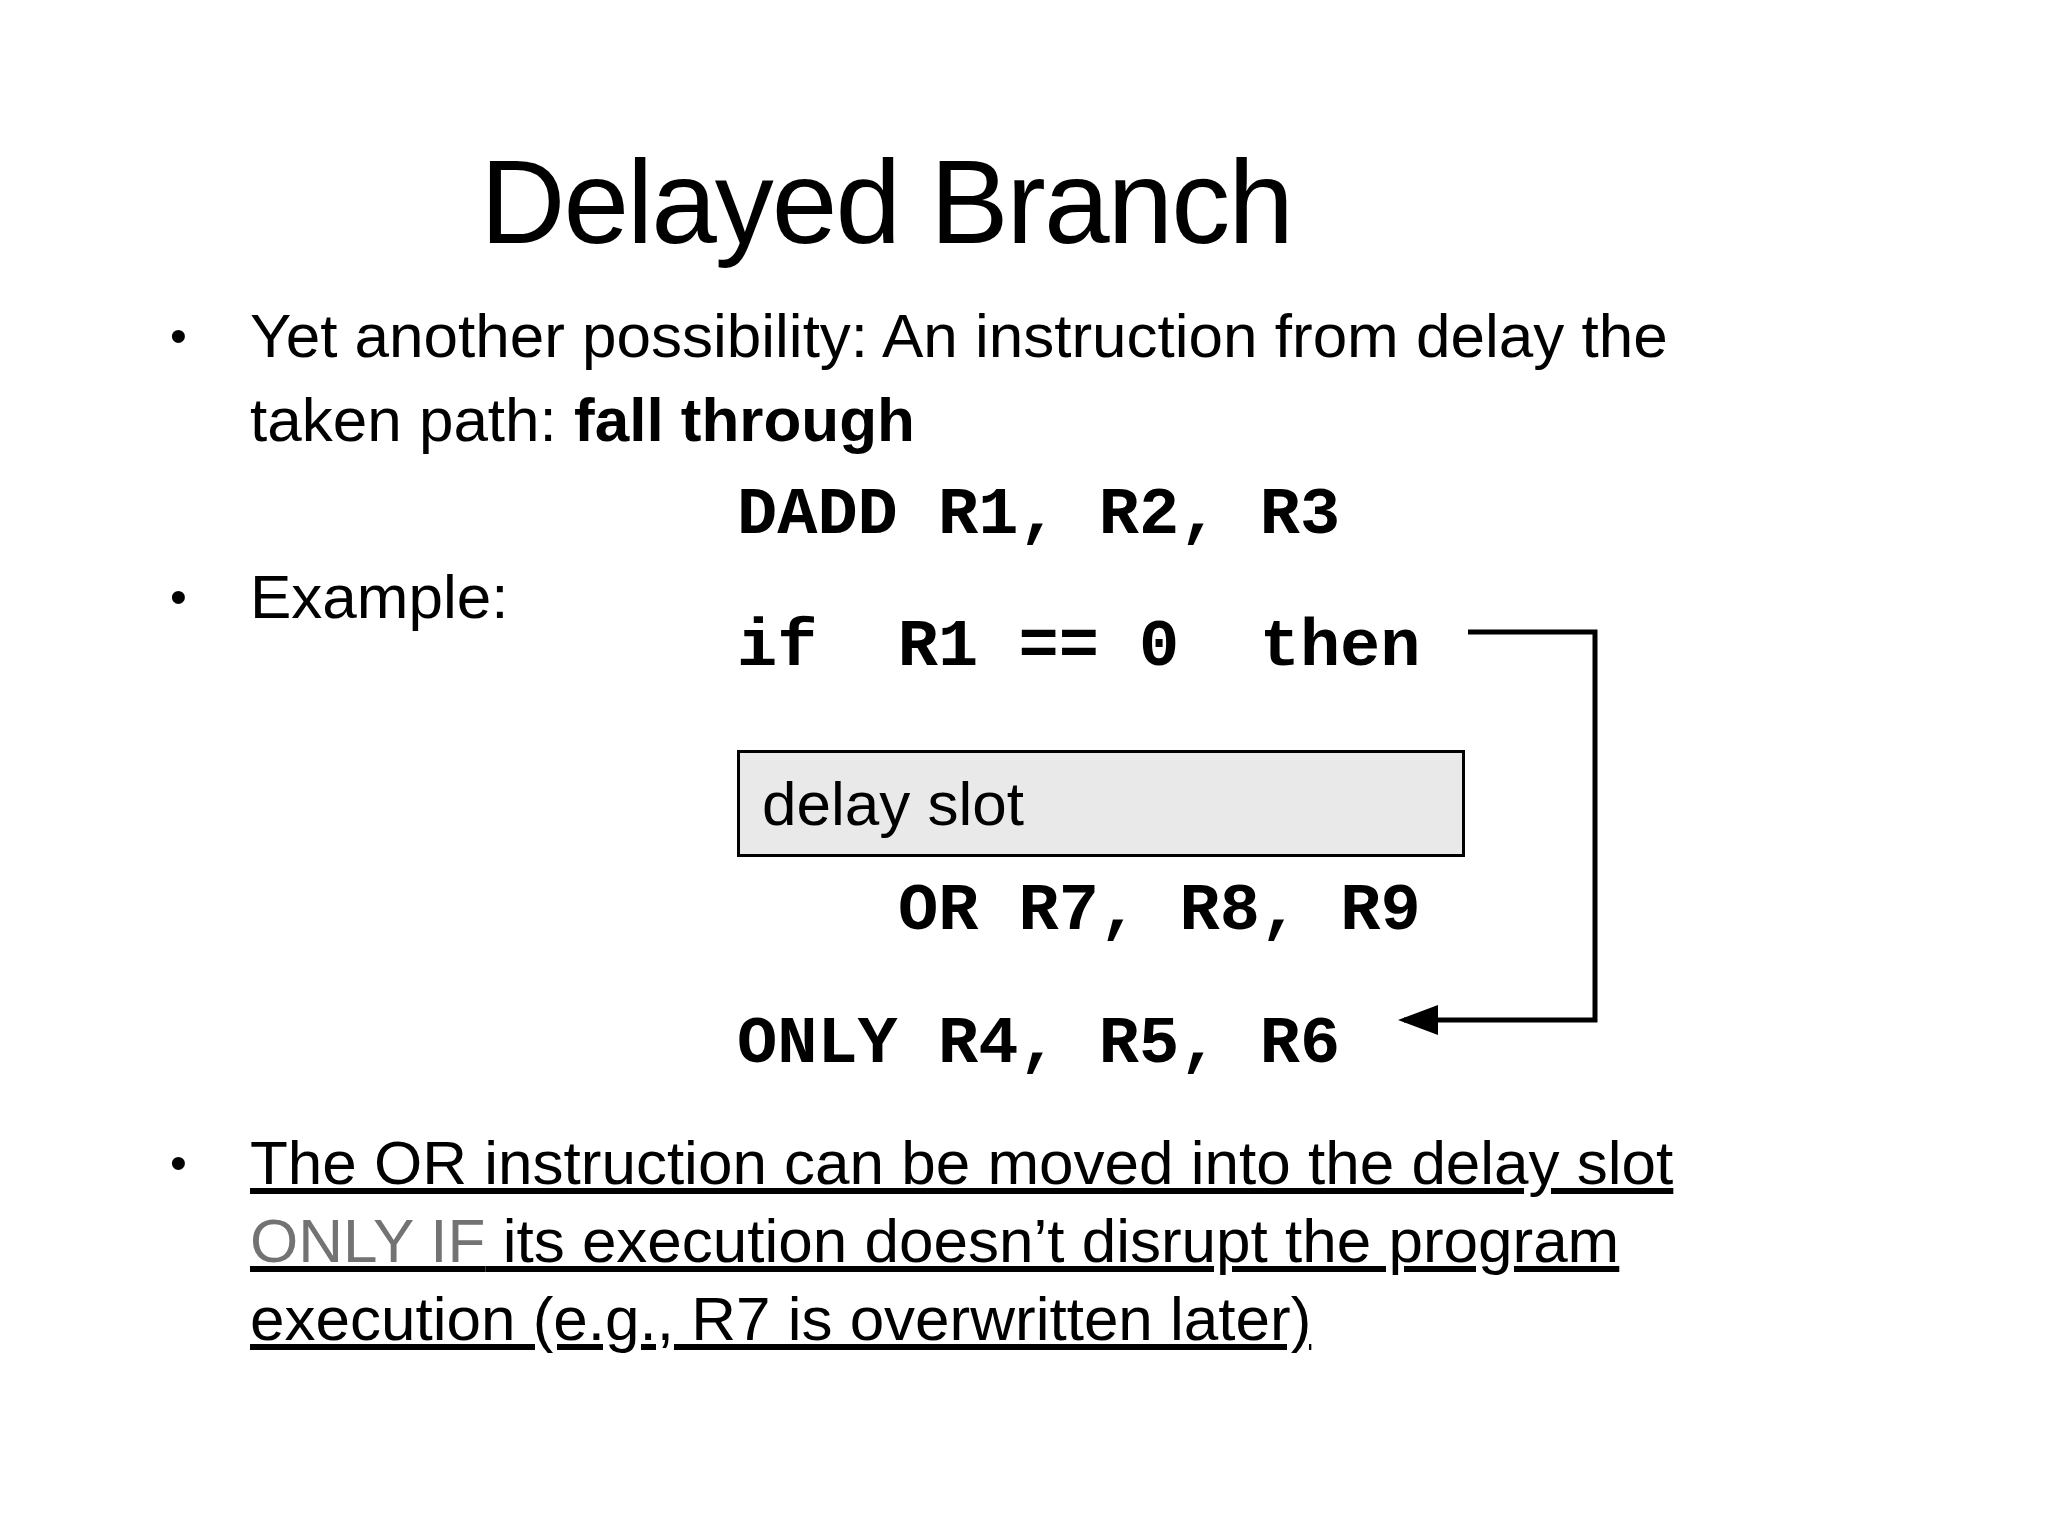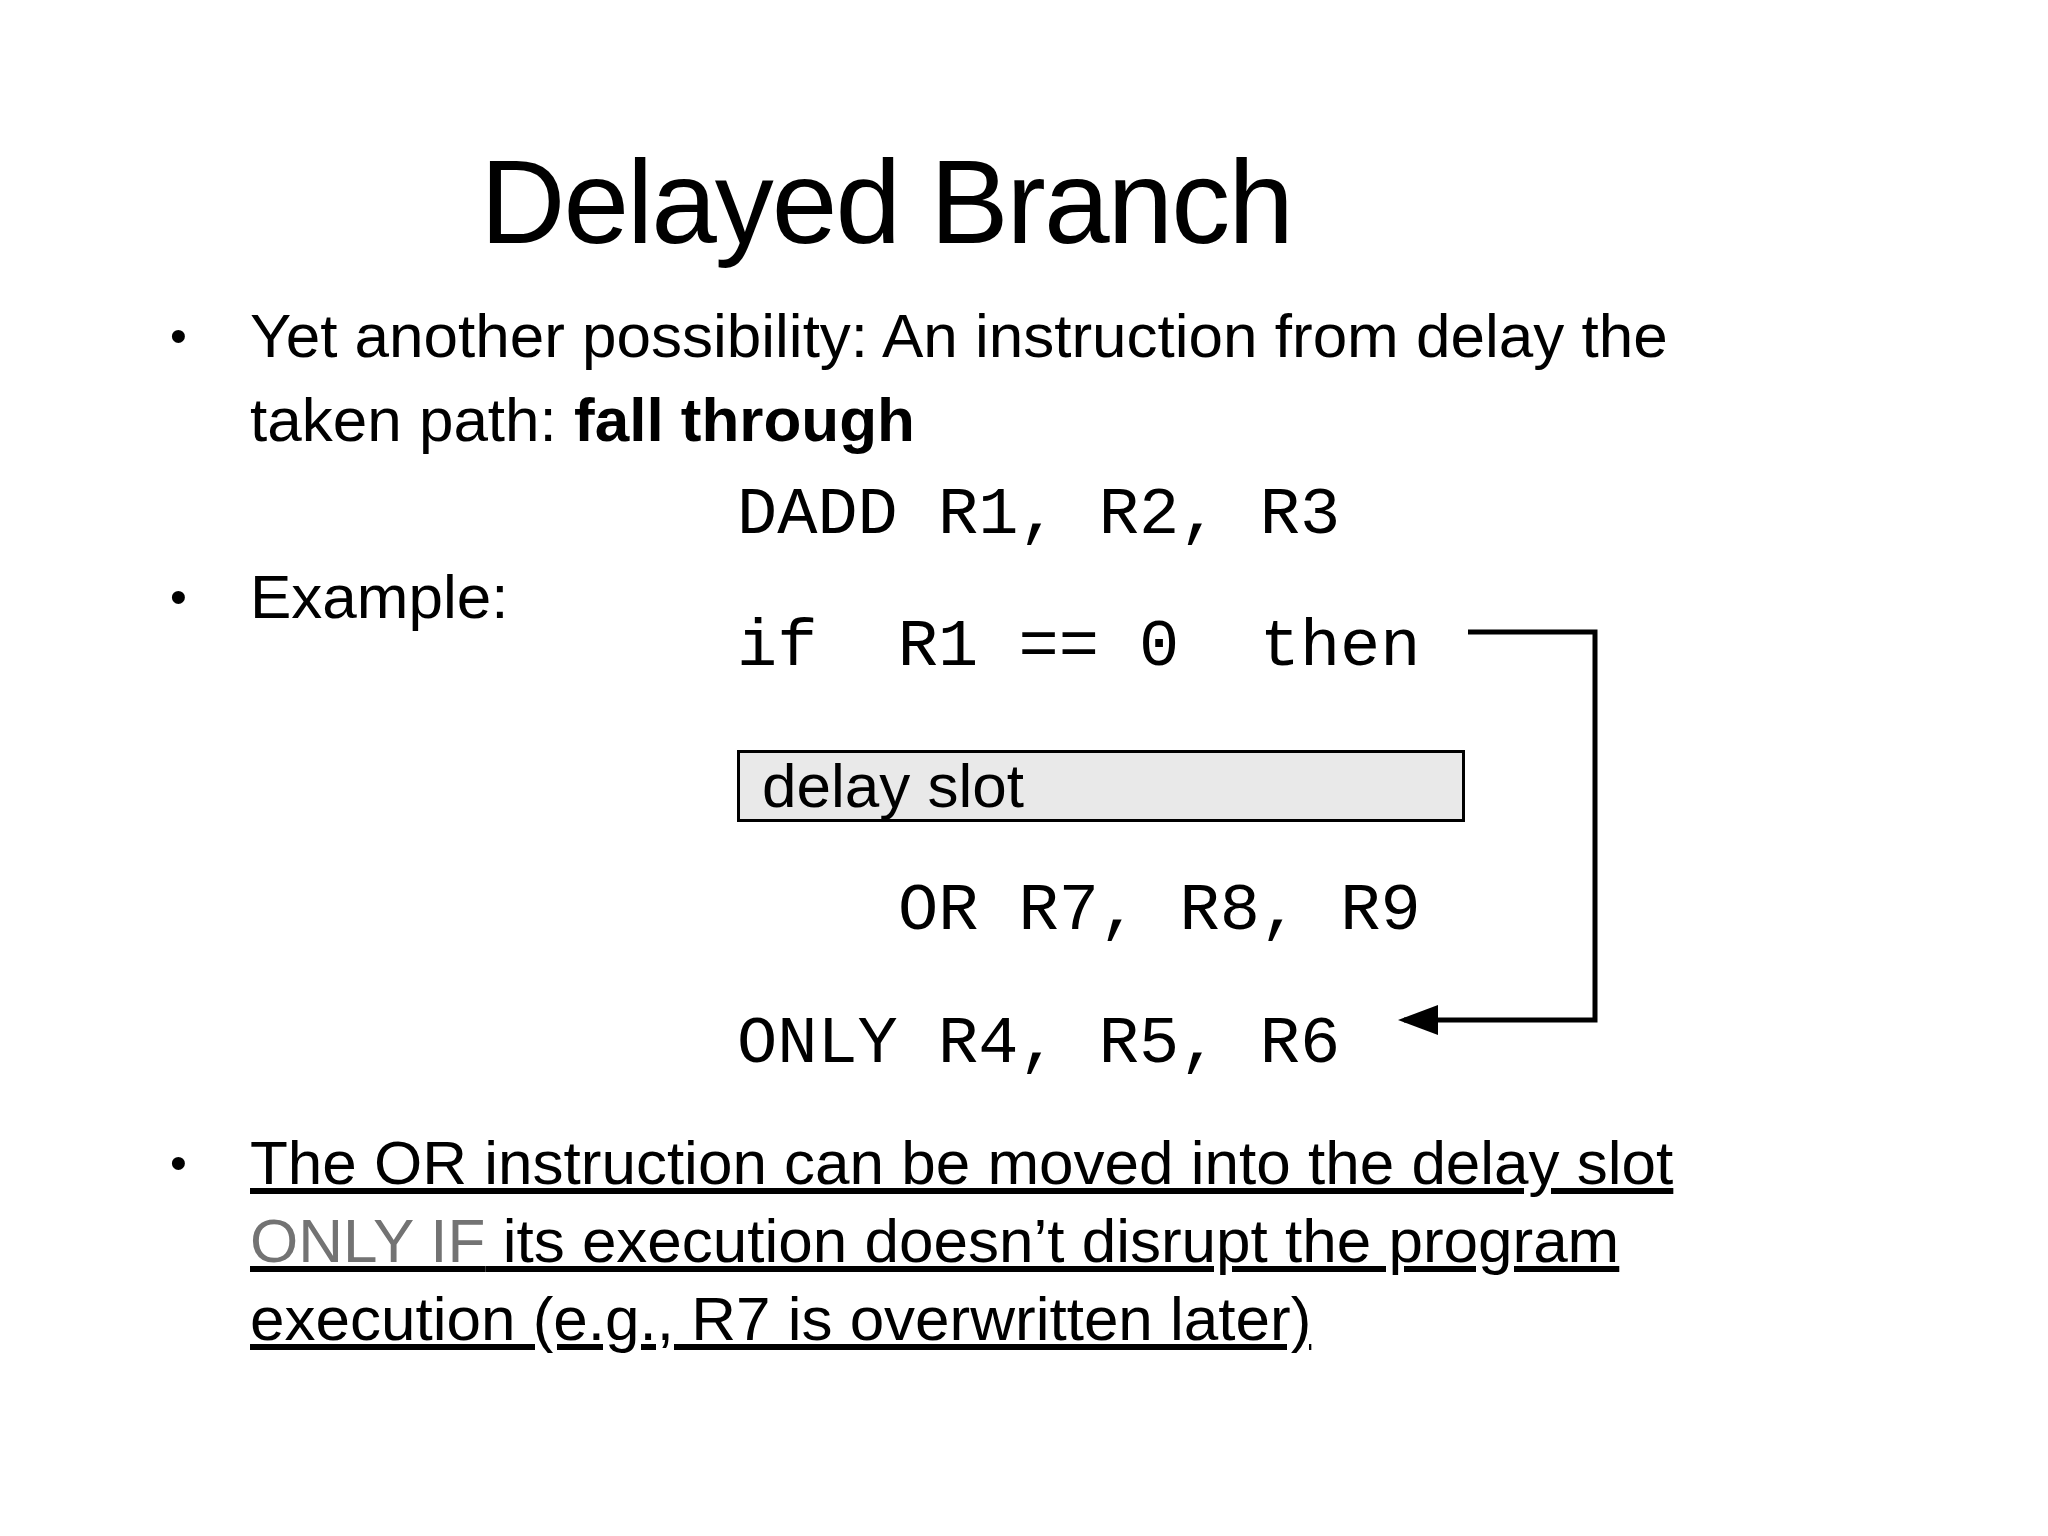--- a/index.html
+++ b/index.html
@@ -43,36 +43,36 @@
   .b1 { top: 294px; width: 1720px; }
   .b2 { top: 555px; width: 900px; }
   .b3 { top: 1124px; width: 1780px; }
   .b3 .btext { line-height: 78px; text-decoration: underline; }
   .b3 .dot { line-height: 78px; }
   .btext b { font-weight: 700; }
   .hl { color: #737373; }
   .code {
     position: absolute;
     font-family: "Liberation Mono", monospace;
-    font-weight: 400;
+    font-weight: 700;
     font-size: 67px;
     line-height: 1;
     white-space: pre;
     letter-spacing: 0;
   }
   .code-dadd { top: 482px; left: 737px; }
   .code-if   { top: 614px; left: 737px; }
   .code-or   { top: 878px; left: 898px; }
   .code-dsub { top: 1011px; left: 737px; }
   .delay-box {
     position: absolute;
     top: 750px;
     left: 737px;
     width: 728px;
-    height: 72px;
+    height: 107px;
     box-sizing: border-box;
     background: #e9e9e9;
     border: 3px solid #000000;
     display: flex;
     align-items: center;
     padding-left: 22px;
     font-size: 62px;
     line-height: 1;
   }
   .arrow-svg {

